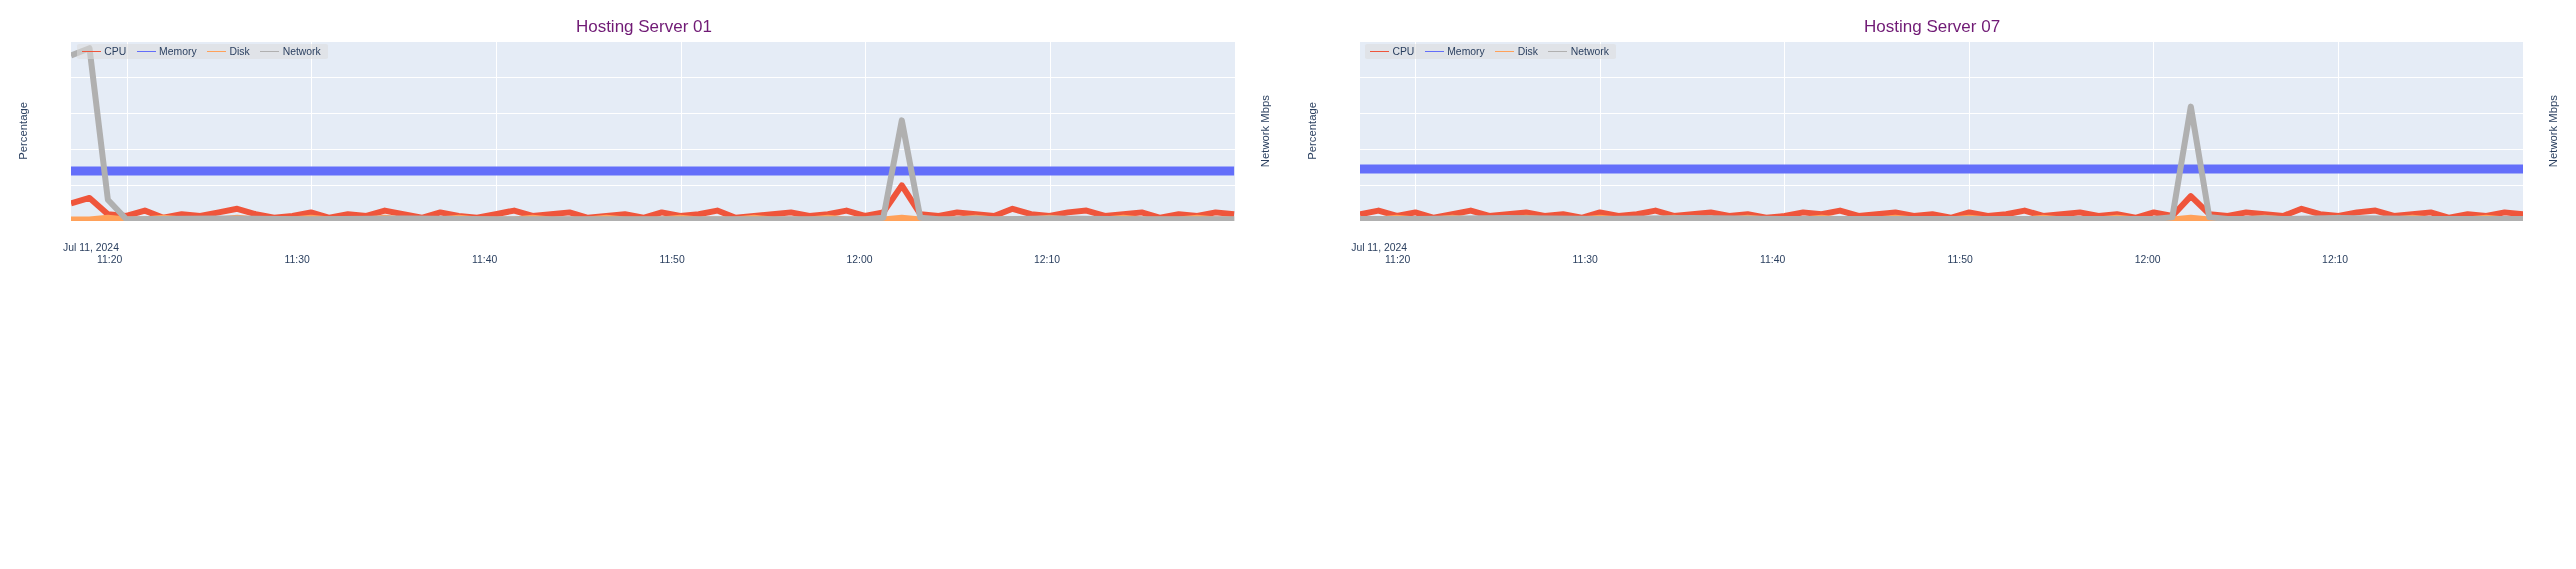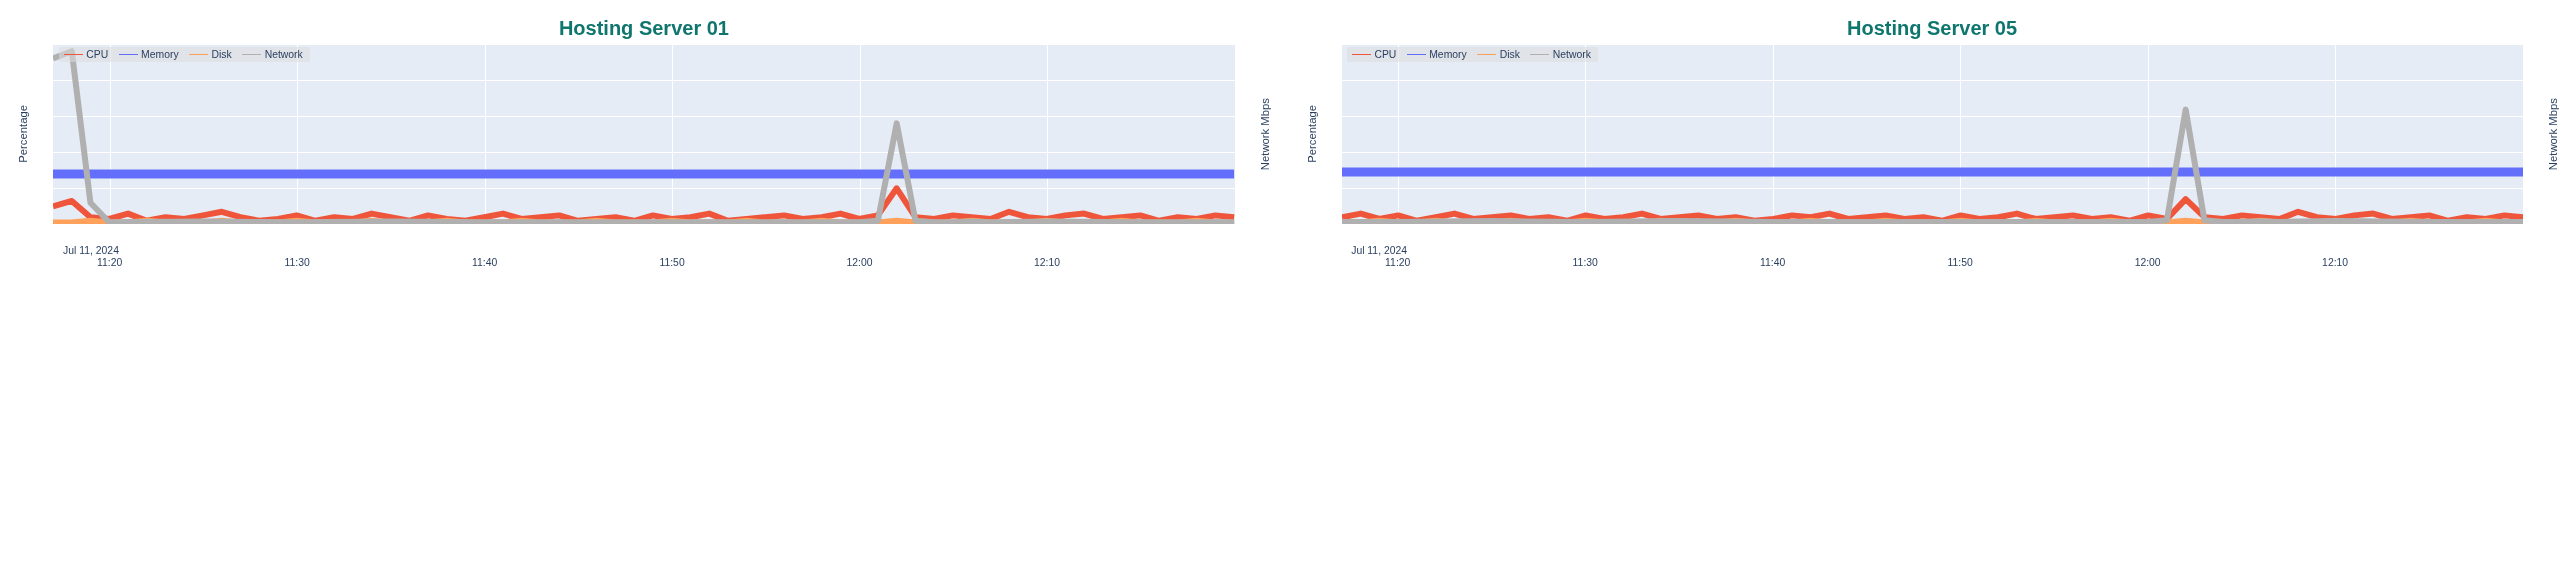--- a/index.html
+++ b/index.html
@@ -16,23 +16,23 @@
     padding: 17.4px 17.4px 8.7px 17.4px;
     box-sizing: border-box;
     width: 100%;
   }
   .panel {
     flex: 1 1 0;
     position: relative;
   }
   .chart-title {
     text-align: center;
-    font-size: 20px;
-    font-weight: 700;
-    color: #0f766e;
+    font-size: 17px;
+    font-weight: 400;
+    color: #701a75;
     margin-bottom: 3.5px;
   }
   .chart-frame {
     position: relative;
     width: 100%;
     height: 217px;
     display: grid;
     grid-template-columns: 36px 1fr 36px;
     grid-template-rows: 1fr 21px 15.6px;
   }
@@ -59,20 +59,21 @@
     margin-left: 3.5px;
   }
   .plot-area {
     grid-column: 2;
     grid-row: 1;
     background: #e5ecf6;
     position: relative;
     overflow: hidden;
     border-radius: 0;
     pointer-events: auto;
+    margin-left: 18px;
   }
   .gridlines-h,
   .gridlines-v {
     position: absolute;
     inset: 0;
     pointer-events: none;
   }
   .grid-h {
     position: absolute;
     left: 0; right: 0;
@@ -201,21 +202,21 @@
           <div class="x-tick" style="left: 36.5079%;">11:40</div>
           <div class="x-tick" style="left: 52.381%;">11:50</div>
           <div class="x-tick" style="left: 68.254%;">12:00</div>
           <div class="x-tick" style="left: 84.127%;">12:10</div>
         </div>
       <div class="x-sublabel">Jul 11, 2024</div>
     </div>
   </div>
 
   <div class="panel">
-    <div class="chart-title">Hosting Server 05</div>
+    <div class="chart-title">Hosting Server 07</div>
     <div class="chart-frame">
       <div class="y-axis-label-left">Percentage</div>
 
       <div class="plot-area" id="plot-1">
         <div class="gridlines-h" id="gridh-1">
             <div class="grid-h" style="top: 80%;"></div>
             <div class="grid-h" style="top: 60%;"></div>
             <div class="grid-h" style="top: 40%;"></div>
             <div class="grid-h" style="top: 20%;"></div>
             <div class="grid-h" style="top: 0%;"></div>

